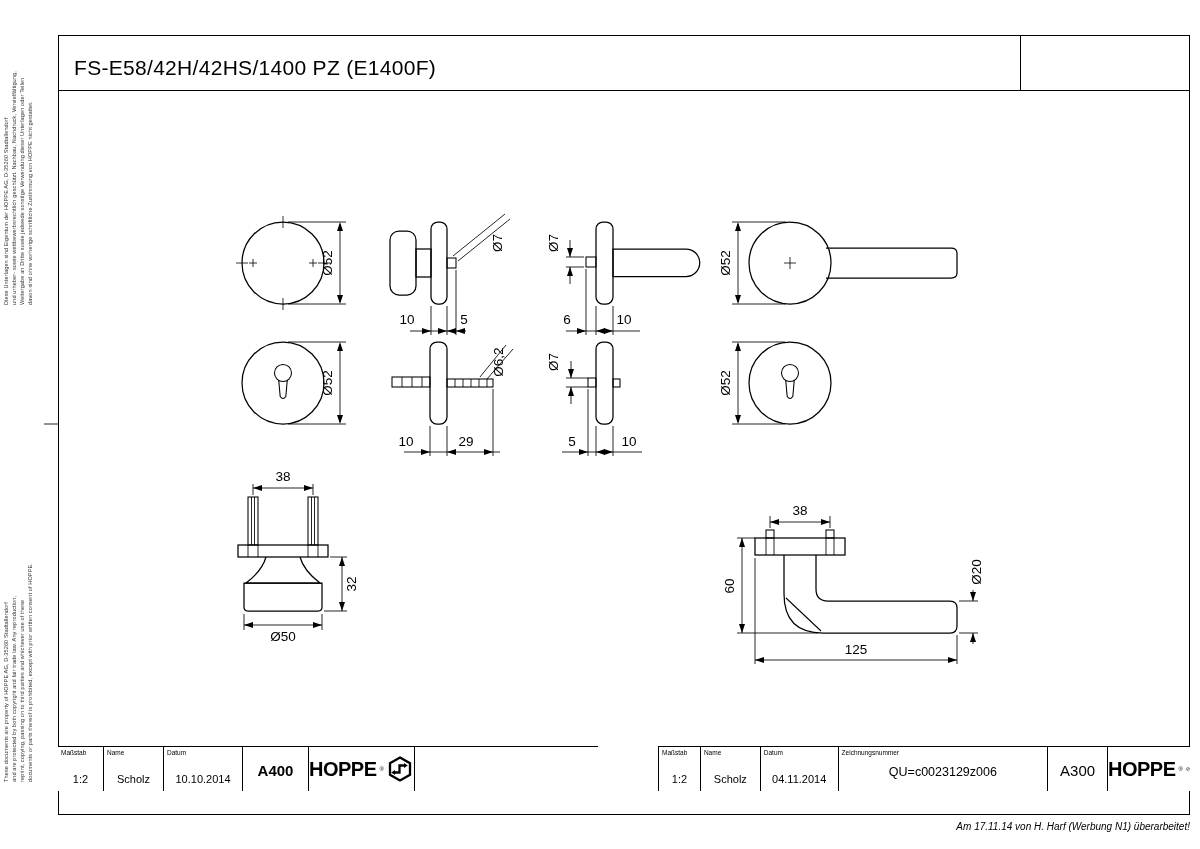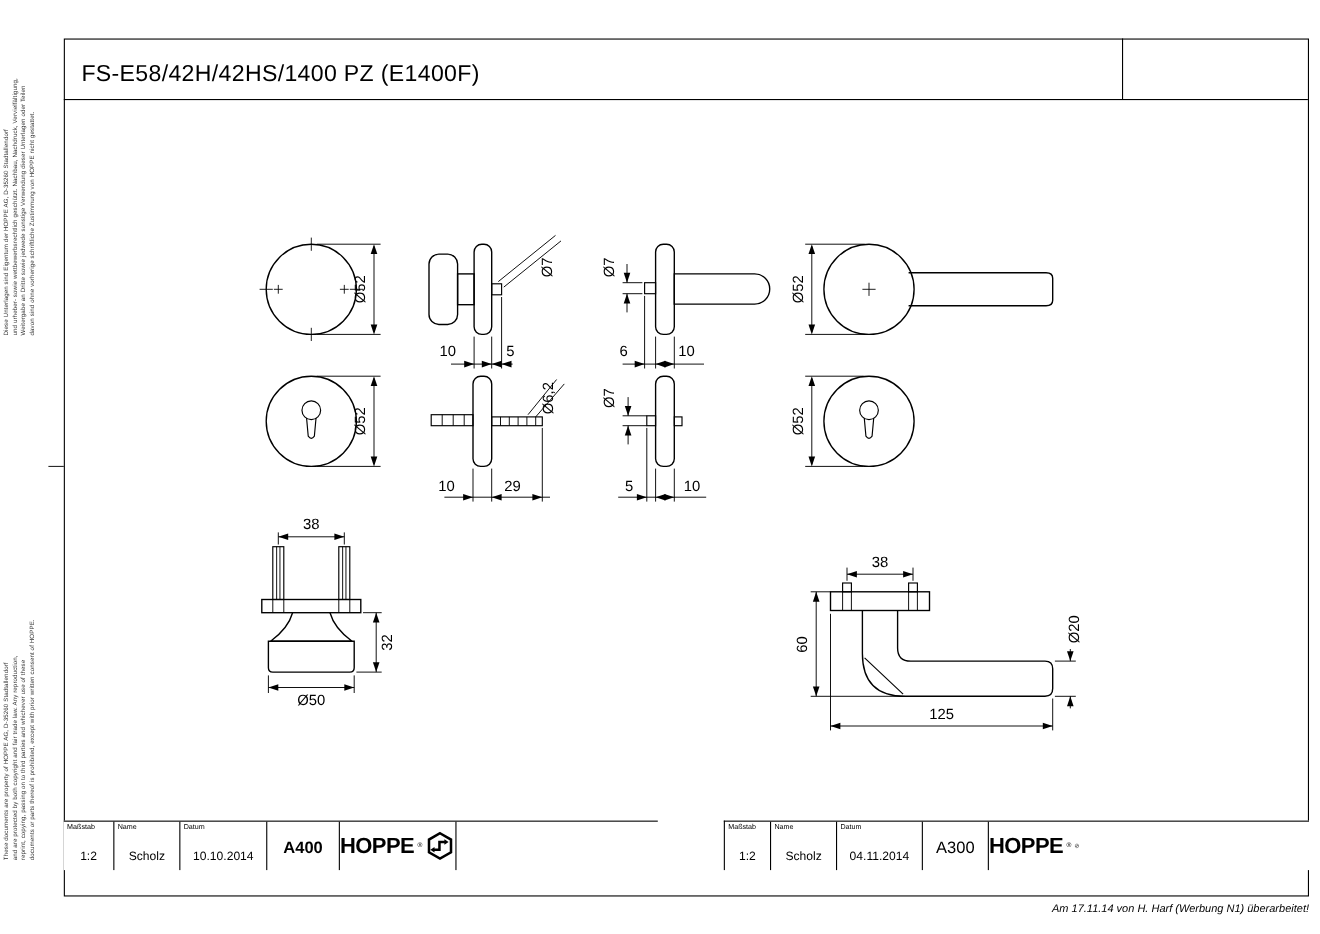--- a/index.html
+++ b/index.html
@@ -251,20 +251,24 @@
       <div class="val">1:2</div>
     </div>
     <div class="cell" style="width:60px;">
       <span class="lbl">Name</span>
       <div class="val">Scholz</div>
     </div>
     <div class="cell" style="width:78px;">
       <span class="lbl">Datum</span>
       <div class="val">04.11.2014</div>
     </div>
+    <div class="cell" style="width:210px;">
+      <span class="lbl">Zeichnungsnummer</span>
+      <div class="val dno">QU=c0023129z006</div>
+    </div>
     <div class="cell" style="width:60px;">
       <div class="val code">A300</div>
     </div>
     <div class="cell logo-cell" style="width:82px;">
       <span class="hoppe-word">HOPPE</span>
         <span class="hoppe-reg">®</span>
       <svg width="26" height="26" viewBox="0 0 26 26">
         <polygon class="hexa" points="13,1.5 23,7.25 23,18.75 13,24.5 3,18.75 3,7.25"></polygon>
         <path d="M7.5,16.5 h5 v-7 h5" fill="none" stroke="#000" stroke-width="2.3"></path>
         <polygon points="8,14 8,19 4.2,16.5" fill="#000"></polygon>

